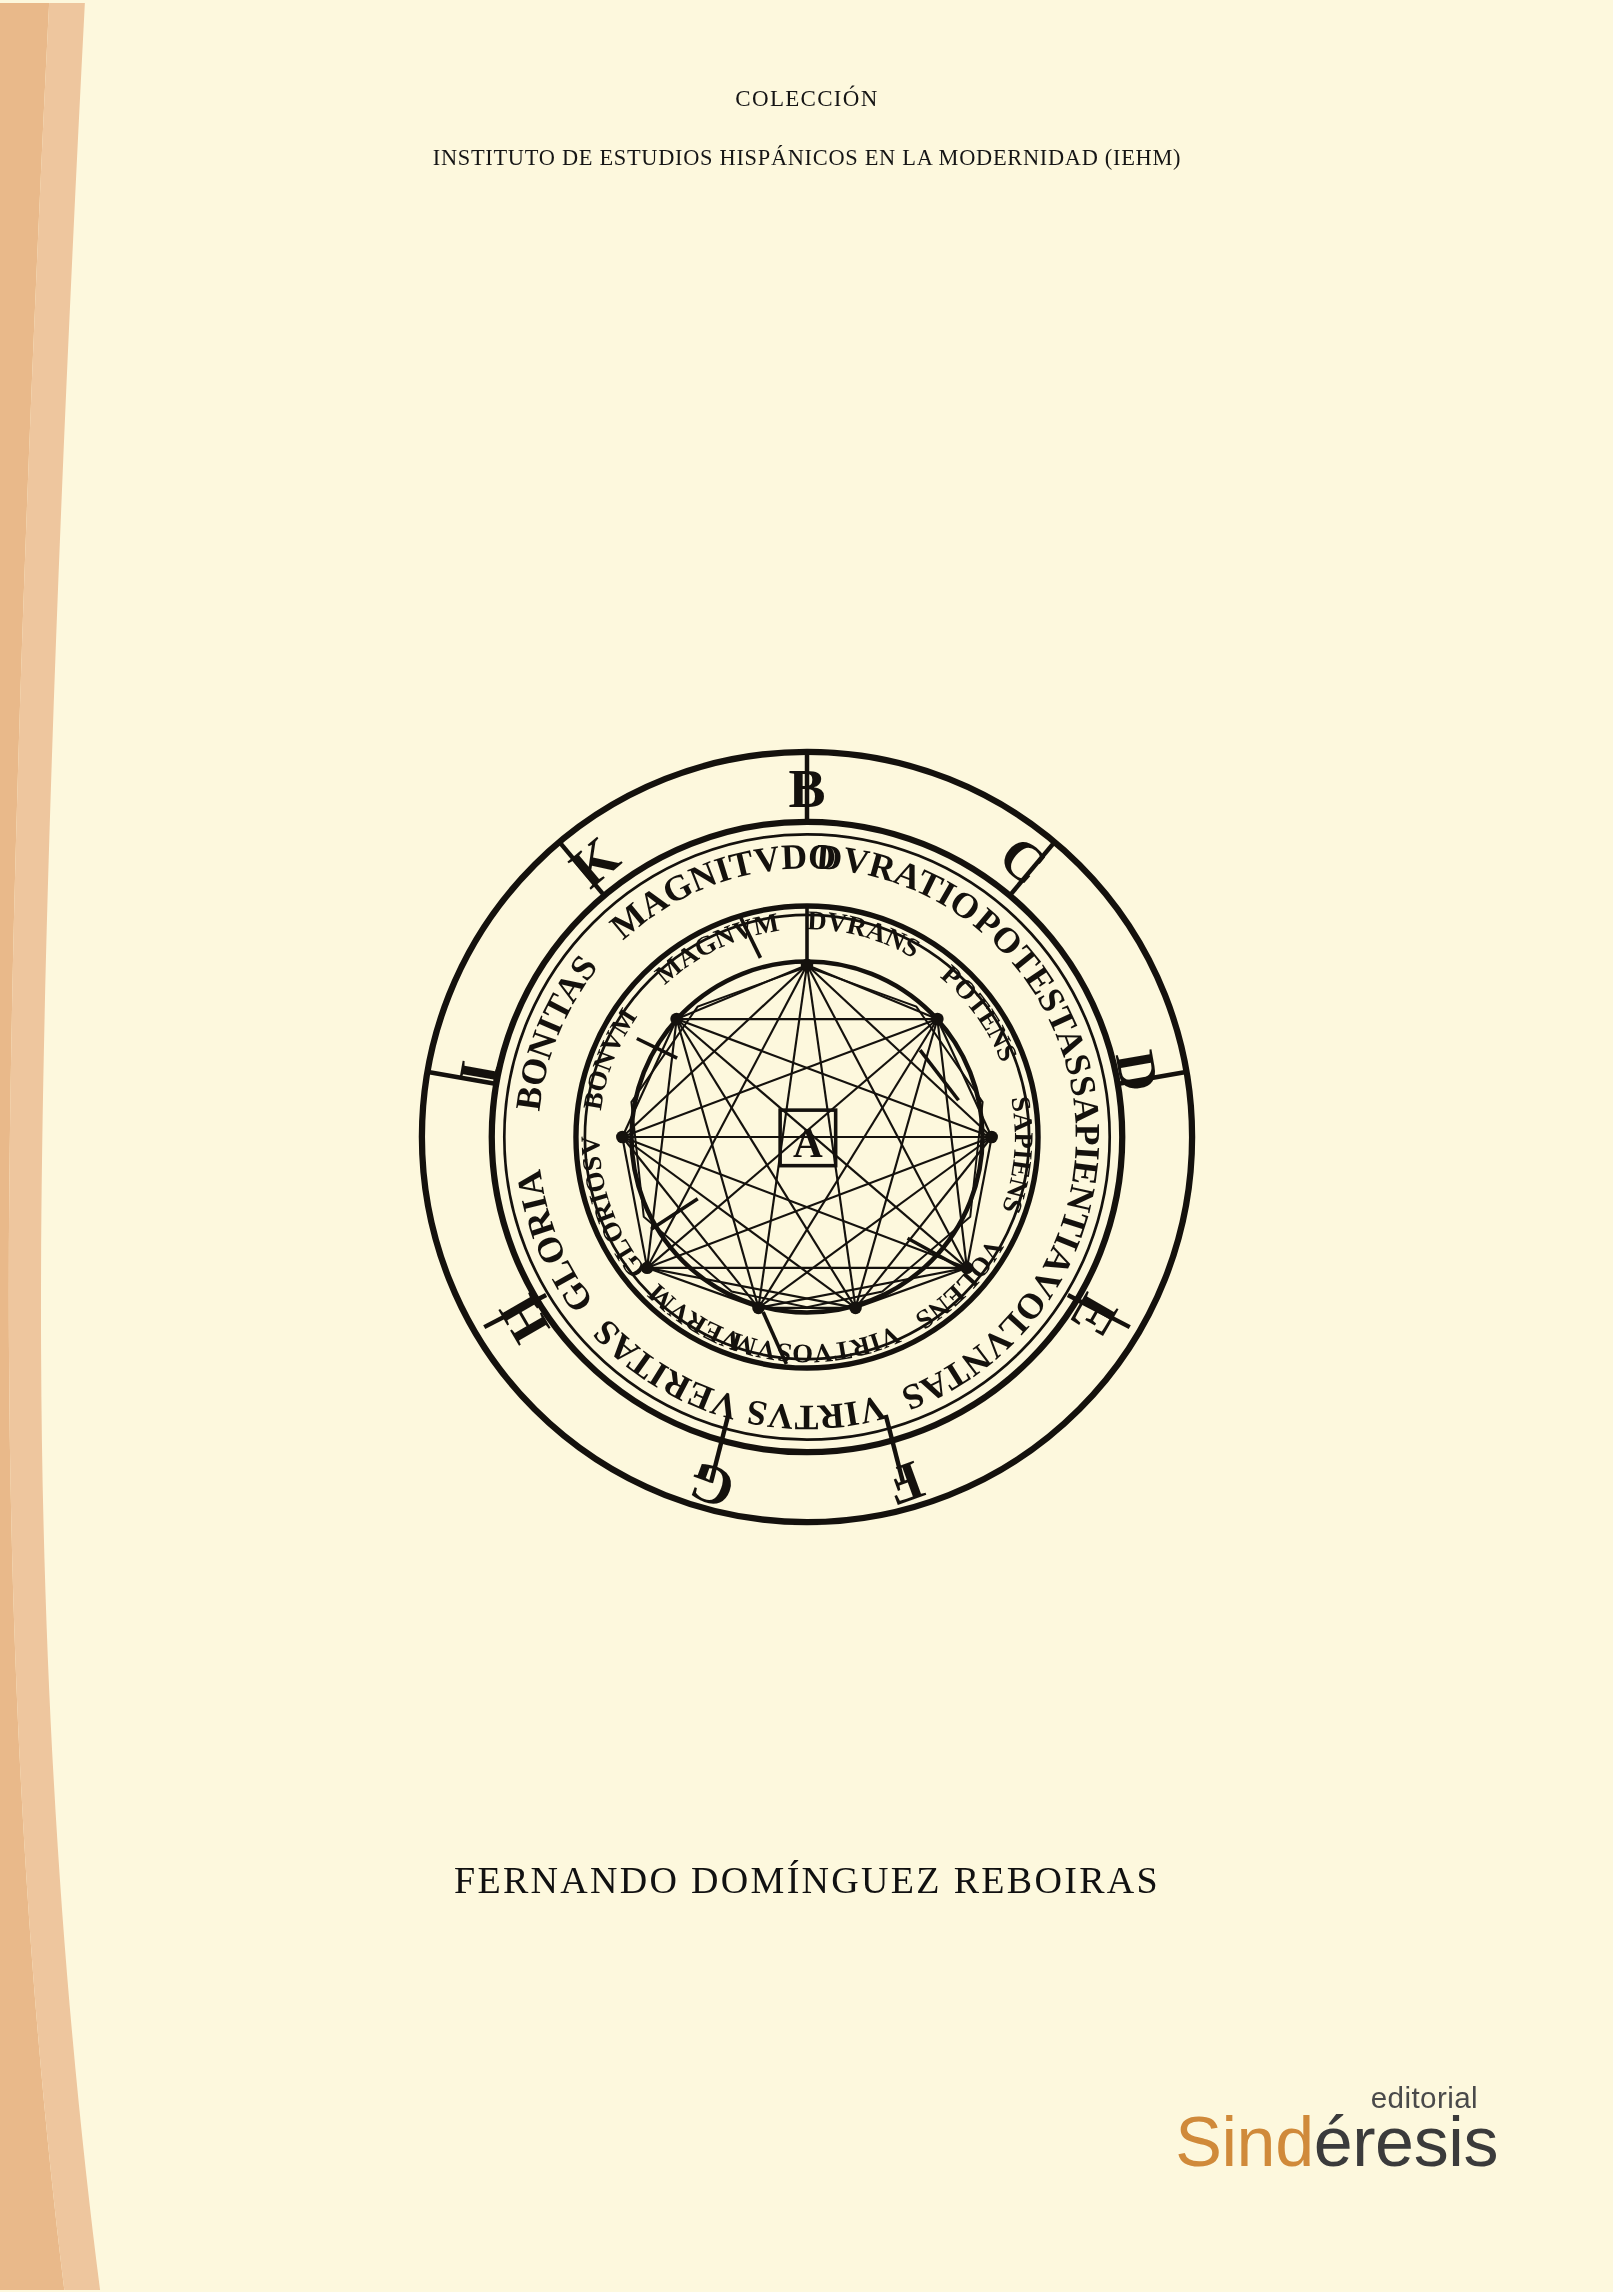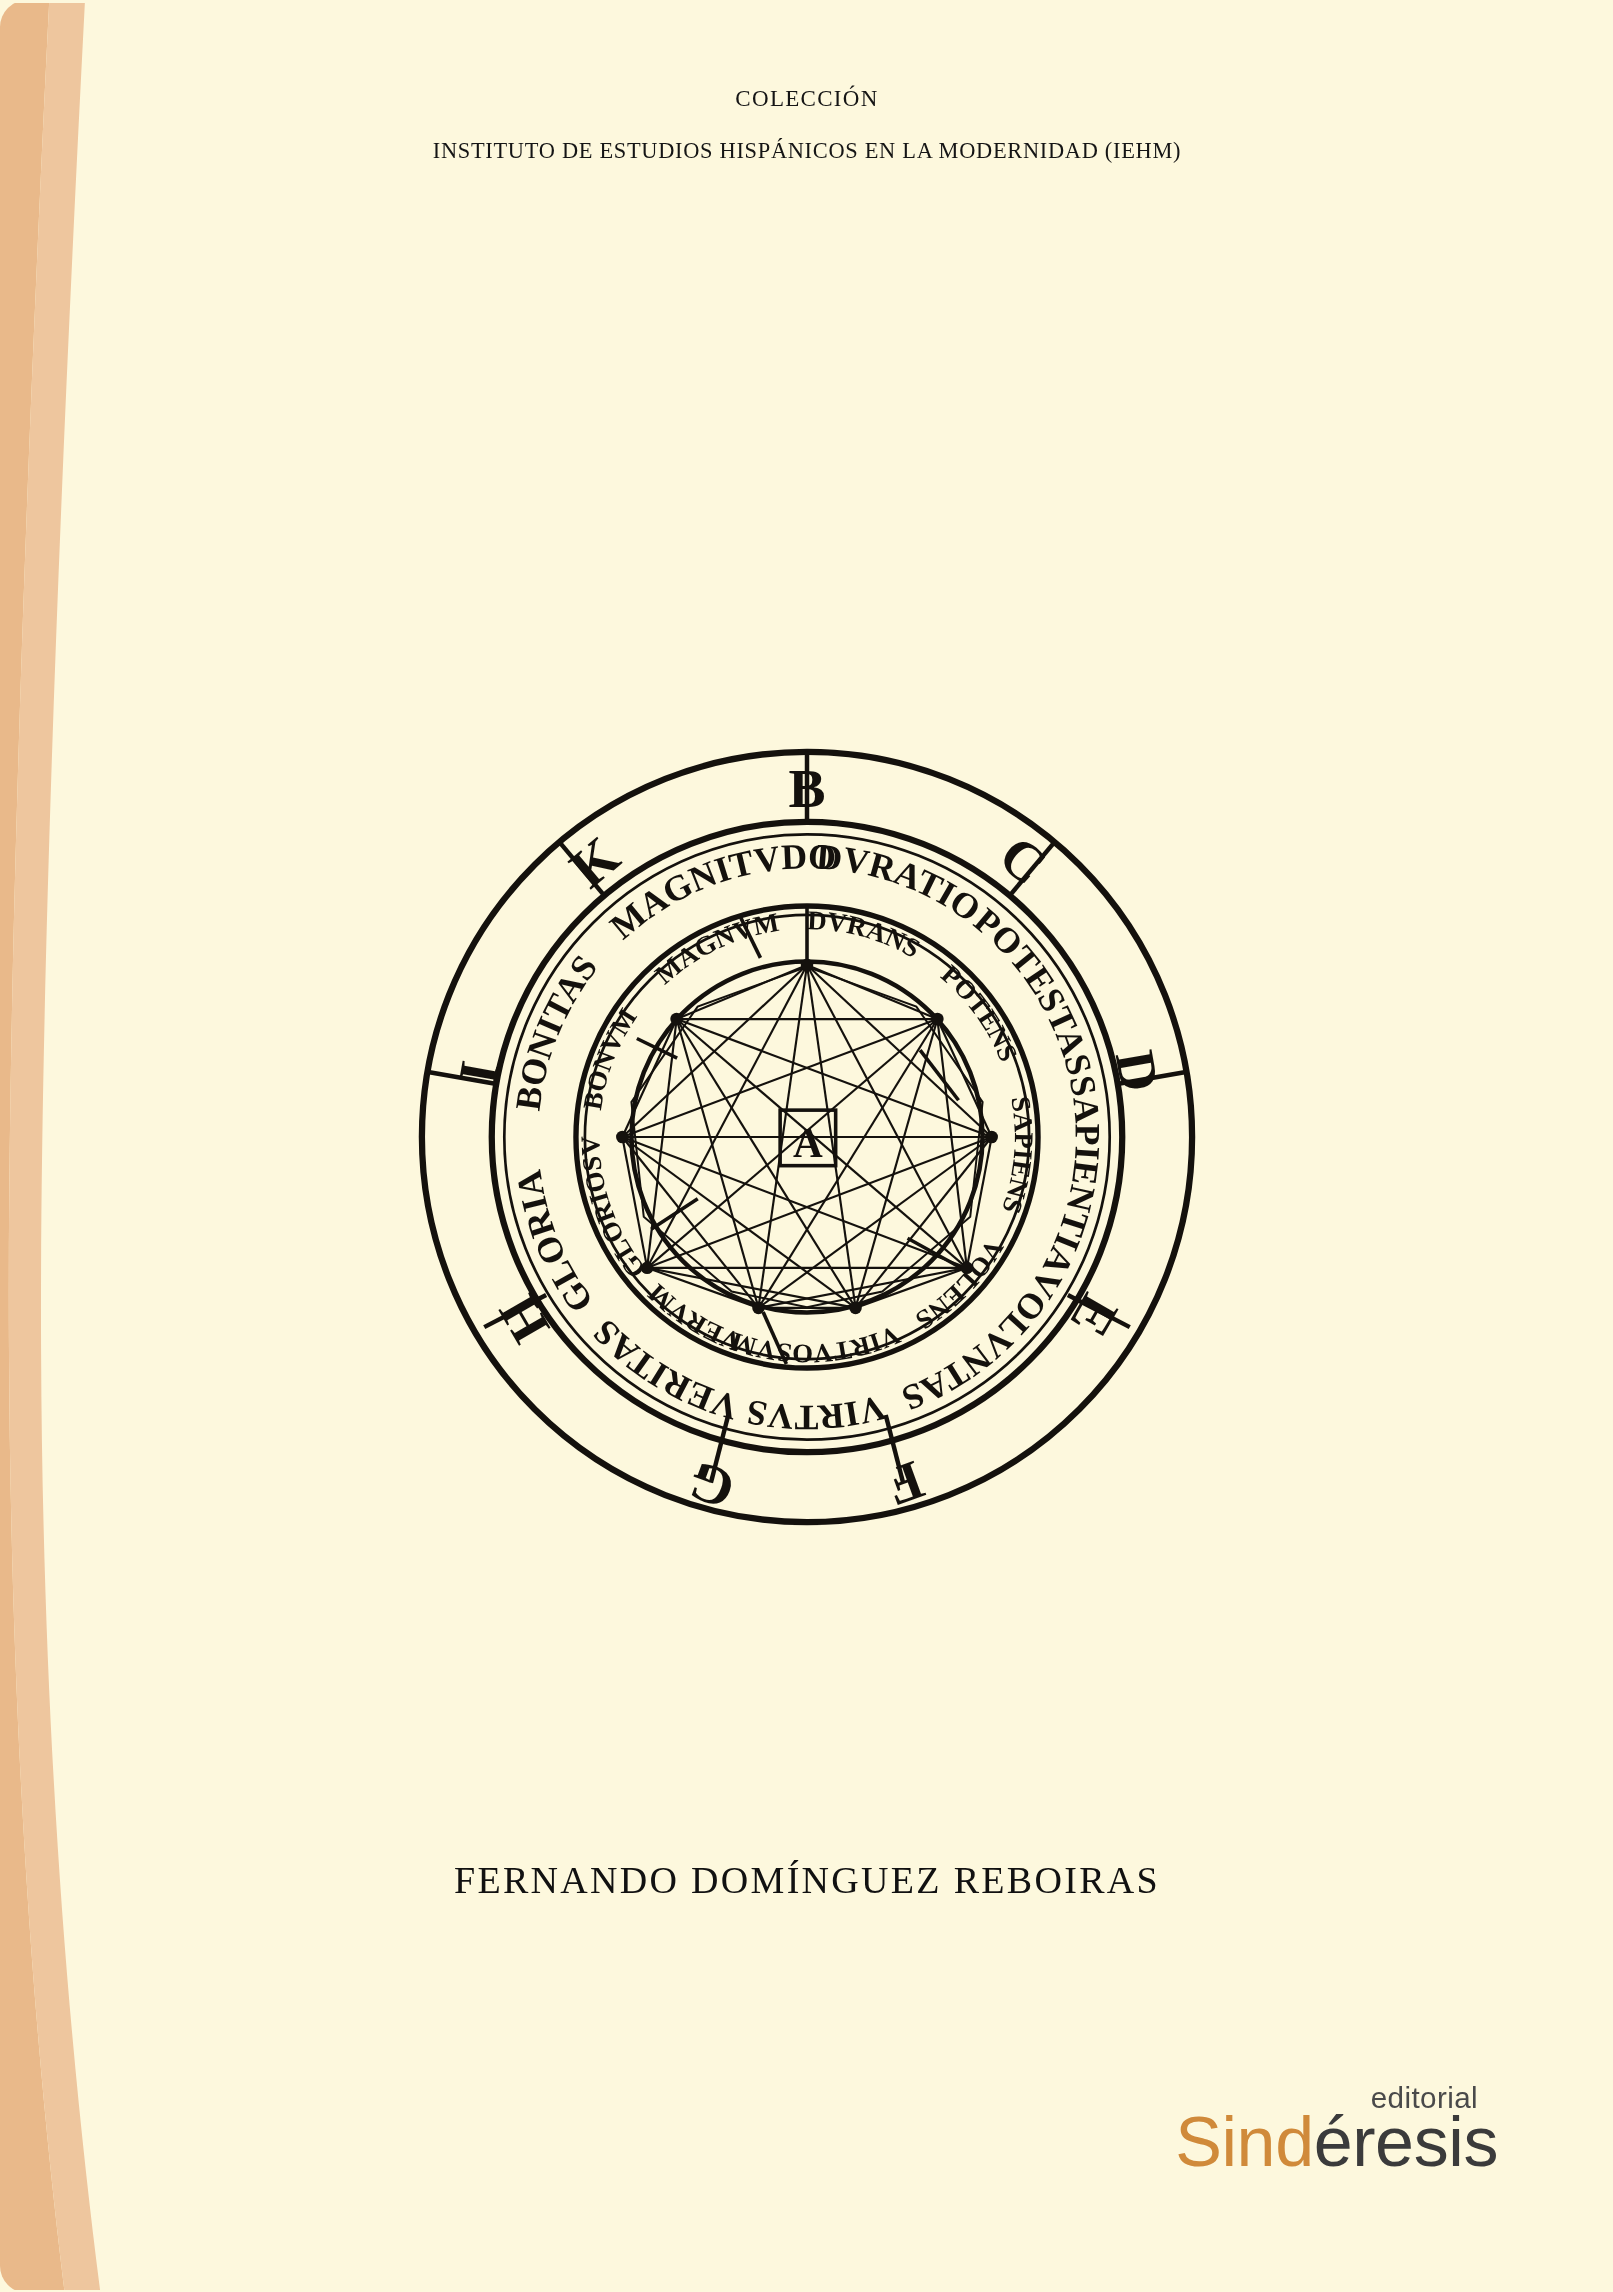--- a/index.html
+++ b/index.html
@@ -14,21 +14,20 @@
     overflow: hidden;
     position: relative;
   }
 
   
   #cover {
     position: absolute;
     inset: 0;
     background: #fdf8dd;
     overflow: hidden;
-    border-radius: 27px;
   }
 
   
   #spine-band {
     position: absolute;
     left: 0;
     top: 0;
     width: 134px;
     height: 100%;
     overflow: hidden;
@@ -49,21 +48,21 @@
     font-size: 23px;
     letter-spacing: 1.3px;
     color: #151515;
     font-weight: 400;
   }
   .collection-line2 {
     font-family: "Liberation Serif", serif;
     font-size: 22.4px;
     letter-spacing: 0.7px;
     color: #151515;
-    margin-top: 26px;
+    margin-top: 33px;
     font-weight: 400;
   }
 
   
   #title-block {
     position: absolute;
     top: 394px;
     left: 0;
     width: 100%;
     text-align: center;

